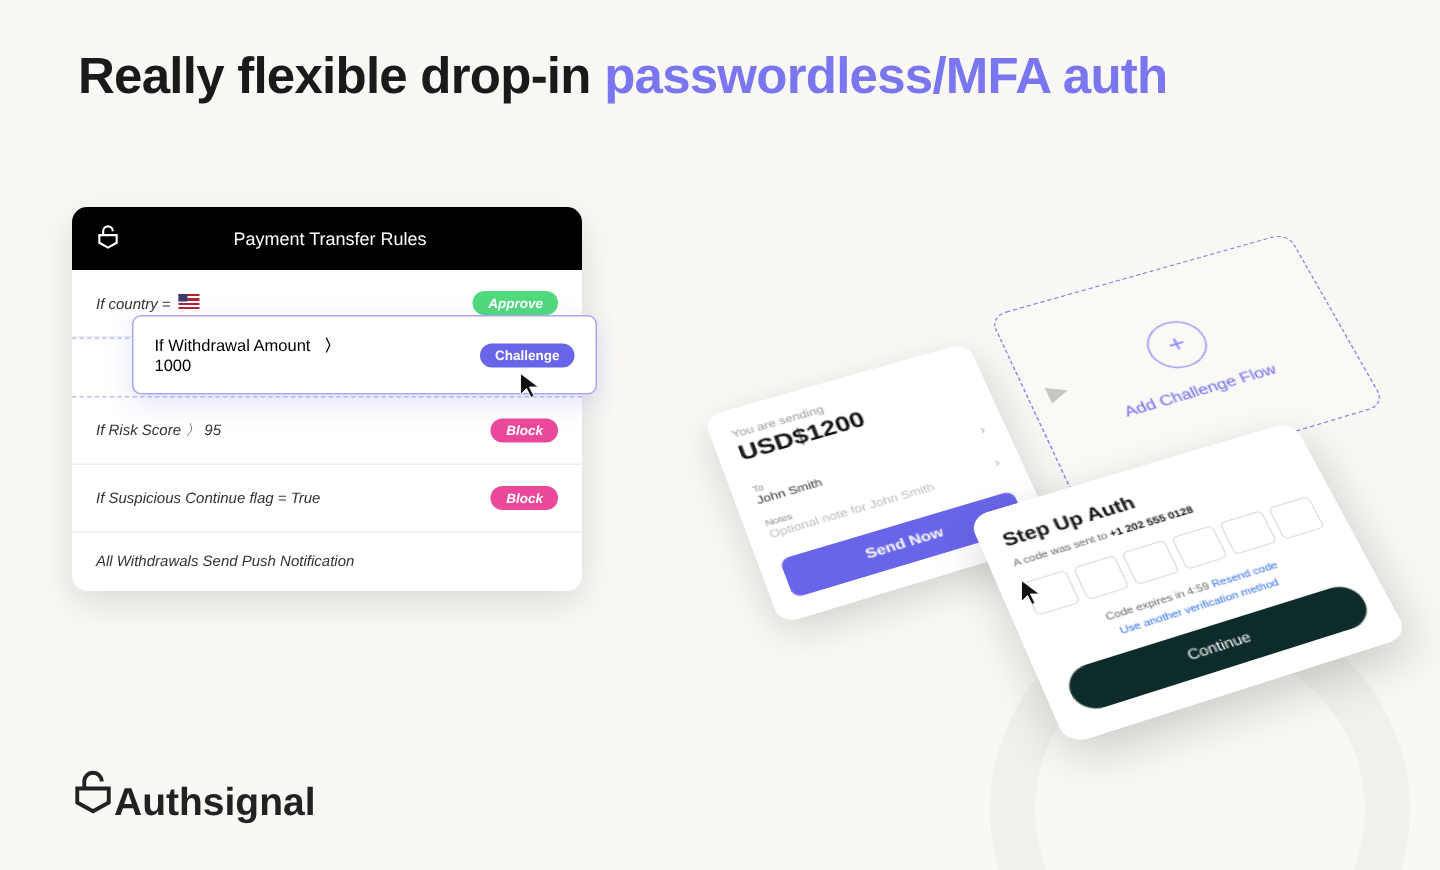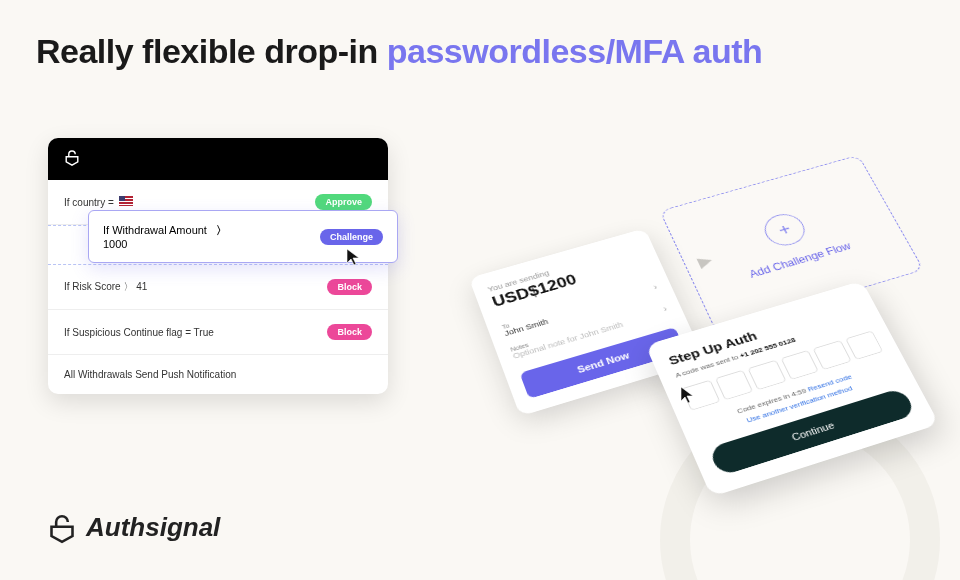--- a/index.html
+++ b/index.html
@@ -8,21 +8,21 @@
   height: 580px;
   background: #faf8f4;
   font-family: -apple-system, BlinkMacSystemFont, 'Segoe UI', Helvetica, Arial, sans-serif;
   position: relative;
   overflow: hidden;
 }
 
 .headline {
   position: absolute;
   top: 32px;
-  left: 36px;
+  left: 52px;
   font-size: 34px;
   font-weight: 700;
   color: #1a1a1a;
   letter-spacing: -0.5px;
 }
 .headline .accent { color: #7976ef; }
 
 
 .rules-card {
   position: absolute;
@@ -49,20 +49,21 @@
 .rules-header-title { flex: 1; text-align: center; margin-right: 24px; }
 
 .rule-row {
   display: flex;
   align-items: center;
   justify-content: space-between;
   padding: 14px 16px;
   font-size: 10px;
   color: #333;
   border-bottom: 1px solid #eee;
+  font-style: italic;
 }
 .rule-row:last-child { border-bottom: none; }
 .rule-row.dashed-top { border-top: 1px dashed #b9c4f5; }
 .rule-row.dashed-bottom { border-bottom: 1px dashed #b9c4f5; }
 .rule-row.gap { height: 40px; padding: 0; }
 .flag {
   display: inline-block;
   width: 14px; height: 10px;
   background: linear-gradient(to bottom, #b22234 0%, #b22234 15%, #fff 15%, #fff 30%, #b22234 30%, #b22234 45%, #fff 45%, #fff 60%, #b22234 60%, #b22234 75%, #fff 75%, #fff 90%, #b22234 90%);
   position: relative;
@@ -256,23 +257,21 @@
   border-radius: 50%;
   border: 30px solid rgba(200,195,180,0.15);
 }
 
 
 .brand {
   position: absolute;
   bottom: 30px;
   left: 48px;
   display: flex;
-  align-items: flex-start;
-  gap: 10px;
-  font-style: italic;
+  align-items: flex-end;
 }
 .brand-text { font-size: 26px; font-weight: 600; color: #222; }
 
 
 .lock-icon { display: inline-block; }
 </style>
 </head>
 <body>
 
 <div class="bg-circle"></div>
@@ -282,33 +281,34 @@
 </h1>
 
 <div class="rules-card">
   <div class="rules-header">
     <span class="rules-header-icon lock-icon">
       <svg width="16" height="18" viewBox="0 0 24 28" fill="none" stroke="#fff" stroke-width="2.2">
         <path d="M7 12 V8 a5 5 0 0 1 10 0"></path>
         <path d="M3 12 h18 v8 l-9 5 l-9 -5 z"></path>
       </svg>
     </span>
+    <span class="rules-header-title">Payment Transfer Rules</span>
   </div>
 
   <div class="rule-row">
     <span>
       <span>If country = </span><span class="flag"></span>
     </span>
     <span class="pill approve">Approve</span>
   </div>
 
   <div class="rule-row gap dashed-top dashed-bottom"></div>
 
   <div class="rule-row">
-    <span>If Risk Score  〉 41</span>
+    <span>If Risk Score  〉 95</span>
     <span class="pill block">Block</span>
   </div>
 
   <div class="rule-row">
     <span>If Suspicious Continue flag = True</span>
     <span class="pill block">Block</span>
   </div>
 
   <div class="rule-row">
     <span>All Withdrawals Send Push Notification</span>

